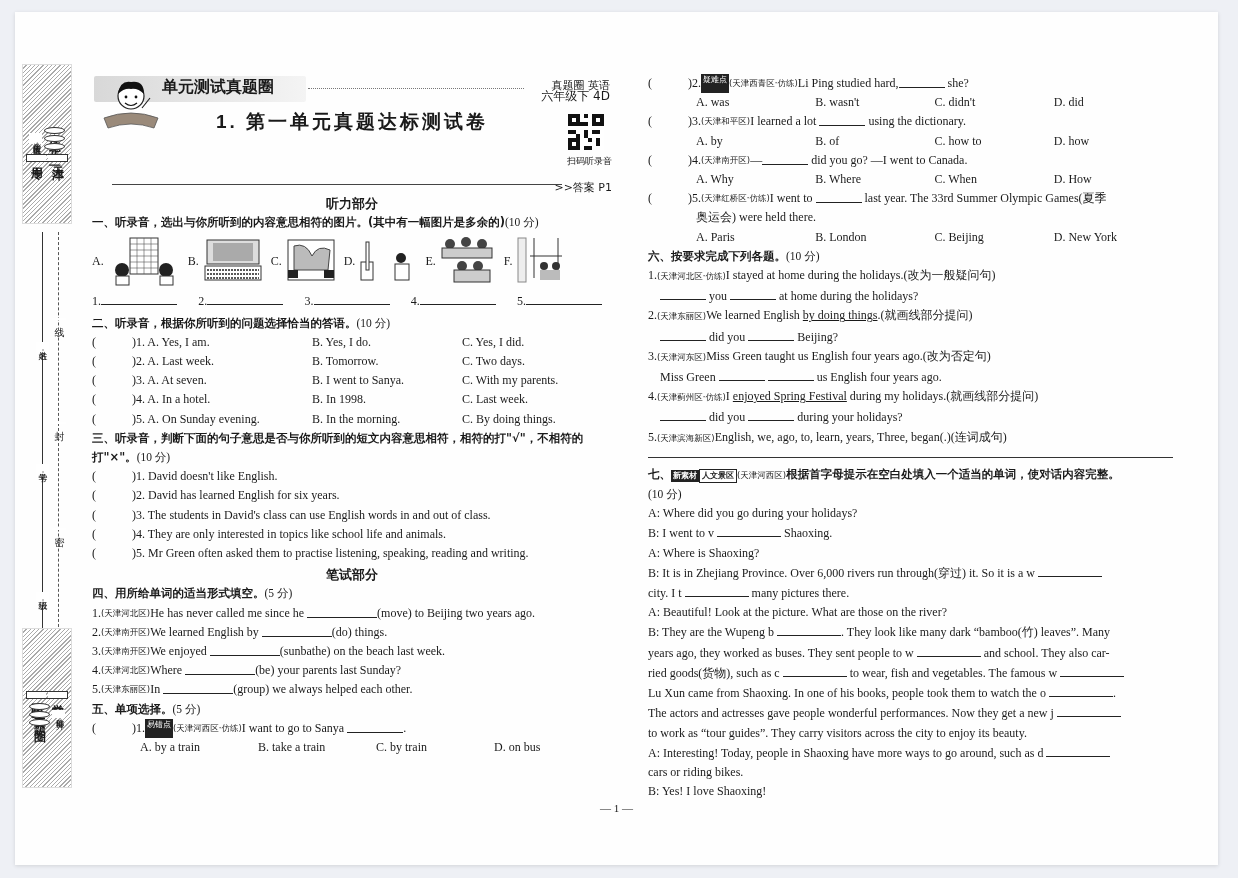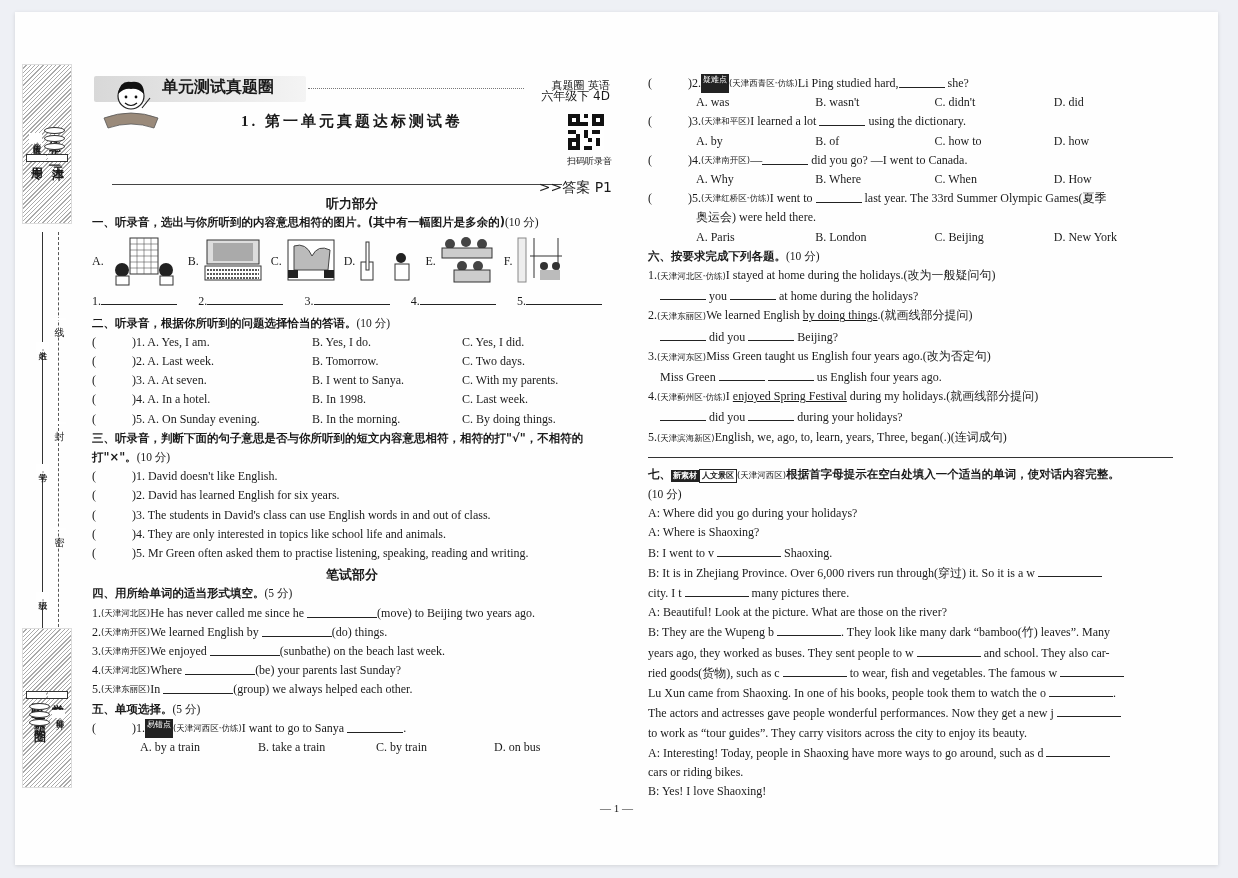--- a/index.html
+++ b/index.html
@@ -26,28 +26,28 @@
   .col.right { left: 648px; width: 525px; top: 74px; }
 
   .header { position: relative; height: 118px; }
   .banner { position: absolute; left: 2px; top: 2px; width: 212px; height: 26px; background: linear-gradient(90deg, #d8d8d8, #f4f4f4); border-radius: 2px; }
   .banner-title { position: absolute; left: 70px; top: 3px; font-family: "DejaVu Sans", sans-serif; font-weight: bold; font-size: 16px; }
   .mascot { position: absolute; left: 10px; top: 0; width: 58px; height: 58px; }
   .dotline { position: absolute; left: 216px; top: 14px; width: 216px; border-top: 1px dotted #777; }
   .brand { position: absolute; right: 2px; top: 6px; font-family: "DejaVu Sans", sans-serif; font-size: 10px; text-align: right; line-height: 11px; }
   .brand .b1 { font-size: 11px; }
   .brand .b2 { font-size: 12px; }
-  .main-title { position: absolute; left: 0; right: 0; top: 38px; text-align: center; font-size: 15px; font-weight: bold; letter-spacing: 3px; font-family: Liberation Serif, serif; }
+  .main-title { position: absolute; left: 0; right: 0; top: 38px; text-align: center; font-size: 19px; font-weight: bold; letter-spacing: 3px; font-family: Liberation Sans, sans-serif; }
   .qr { position: absolute; right: 8px; top: 40px; width: 36px; height: 36px; }
   .qr-label { position: absolute; right: 0; top: 78px; font-size: 9px; font-family: "DejaVu Sans", sans-serif; }
   .pts { position: absolute; left: 0; right: 0; top: 86px; text-align: center; font-size: 9px; font-family: "DejaVu Sans", sans-serif; }
   .pts .circ { display: inline-block; width: 15px; height: 15px; border: 1px solid #333; border-radius: 50%; text-align: center; line-height: 13px; font-size: 11px; margin: 0 2px; }
   .pts .grp { margin: 0 5px; }
   .hr { position: absolute; left: 20px; right: 50px; top: 110px; border-top: 1px solid #444; }
-  .ans { position: absolute; right: 0; top: 104px; font-size: 14px; font-family: "DejaVu Sans", sans-serif; }
+  .ans { position: absolute; right: 0; top: 104px; font-size: 11px; font-family: "DejaVu Sans", sans-serif; }
 
   .sect-center { text-align: center; font-weight: bold; font-family: "DejaVu Sans", sans-serif; font-size: 13px; margin-top: 2px; }
   .q-head { font-weight: bold; font-family: "DejaVu Sans", sans-serif; font-size: 11.5px; }
   .q-head .sc { font-weight: normal; font-family: "Liberation Serif", serif; }
   .pics { display: flex; align-items: center; height: 52px; margin: 3px 0; }
   .pic { display: flex; align-items: center; margin-right: 8px; }
   .pic .lt { margin-right: 4px; }
   .pic svg { display: block; }
   .blanks { display: flex; justify-content: space-between; margin: 4px 10px 2px 0; }
   .blanks span { display: inline-block; }
@@ -326,22 +326,22 @@
   <div class="indent"><span class="ul" style="width:46px"></span> <span>did you</span> <span class="ul" style="width:46px"></span> <span>Beijing?</span></div>
   <div><span>3.</span><span class="src">(天津河东区)</span><span>Miss Green taught us English four years ago.</span><span>(改为否定句)</span></div>
   <div class="indent"><span>Miss Green</span> <span class="ul" style="width:46px"></span> <span class="ul" style="width:46px"></span> <span>us English four years ago.</span></div>
   <div><span>4.</span><span class="src">(天津蓟州区·仿练)</span><span>I </span><span class="underline">enjoyed Spring Festival</span><span> during my holidays.</span><span>(就画线部分提问)</span></div>
   <div class="indent"><span class="ul" style="width:46px"></span> <span>did you</span> <span class="ul" style="width:46px"></span> <span>during your holidays?</span></div>
   <div><span>5.</span><span class="src">(天津滨海新区)</span><span>English, we, ago, to, learn, years, Three, began(.)</span><span>(连词成句)</span></div>
   <div class="line-full"></div>
 
   <div class="q-head"><span>七、</span><span class="tag">新素材</span><span class="tag outline">人文景区</span><span class="src" style="font-weight:normal">(天津河西区)</span><span>根据首字母提示在空白处填入一个适当的单词，使对话内容完整。</span><br><span class="sc">(10 分)</span></div>
   <div>A: Where did you go during your holidays?</div>
+  <div><span>B: I went to v</span> <span class="ul" style="width:64px"></span> <span>Shaoxing.</span></div>
   <div>A: Where is Shaoxing?</div>
-  <div><span>B: I went to v</span> <span class="ul" style="width:64px"></span> <span>Shaoxing.</span></div>
   <div style="white-space:nowrap"><span>B: It is in Zhejiang Province. Over 6,000 rivers run through(穿过) it. So it is a w</span> <span class="ul" style="width:64px"></span></div>
   <div><span>city. I t</span> <span class="ul" style="width:64px"></span> <span>many pictures there.</span></div>
   <div>A: Beautiful!  Look at the picture. What are those on the river?</div>
   <div style="white-space:nowrap"><span>B: They are the Wupeng b</span> <span class="ul" style="width:64px"></span><span>. They look like many dark “bamboo(竹) leaves”. Many</span></div>
   <div style="white-space:nowrap"><span>years ago, they worked as buses. They sent people to w</span> <span class="ul" style="width:64px"></span> <span>and school. They also car-</span></div>
   <div style="white-space:nowrap"><span>ried goods(货物), such as c</span> <span class="ul" style="width:64px"></span> <span>to wear, fish and vegetables. The famous w</span> <span class="ul" style="width:64px"></span></div>
   <div style="white-space:nowrap"><span>Lu Xun came from Shaoxing. In one of his books, people took them to watch the o</span> <span class="ul" style="width:64px"></span><span>.</span></div>
   <div style="white-space:nowrap"><span>The actors and actresses gave people wonderful performances. Now they get a new j</span> <span class="ul" style="width:64px"></span></div>
   <div>to work as “tour guides”. They carry visitors across the city to enjoy its beauty.</div>
   <div style="white-space:nowrap"><span>A: Interesting!  Today, people in Shaoxing have more ways to go around, such as d</span> <span class="ul" style="width:64px"></span></div>

